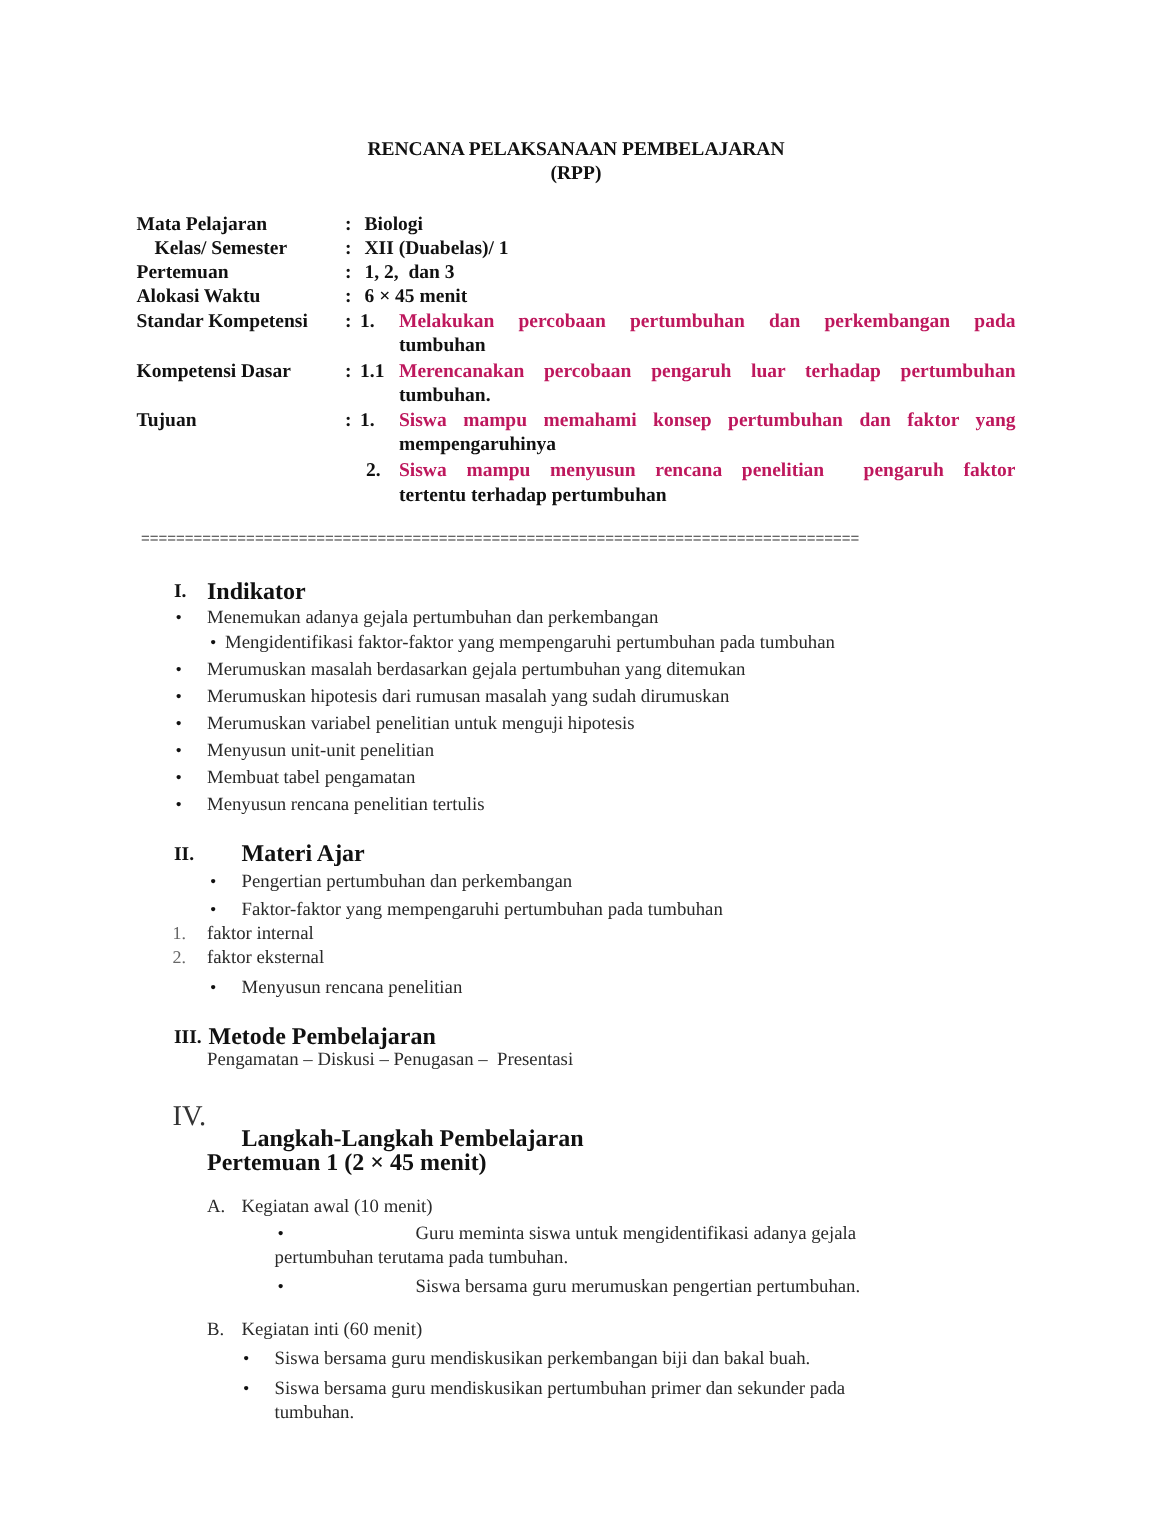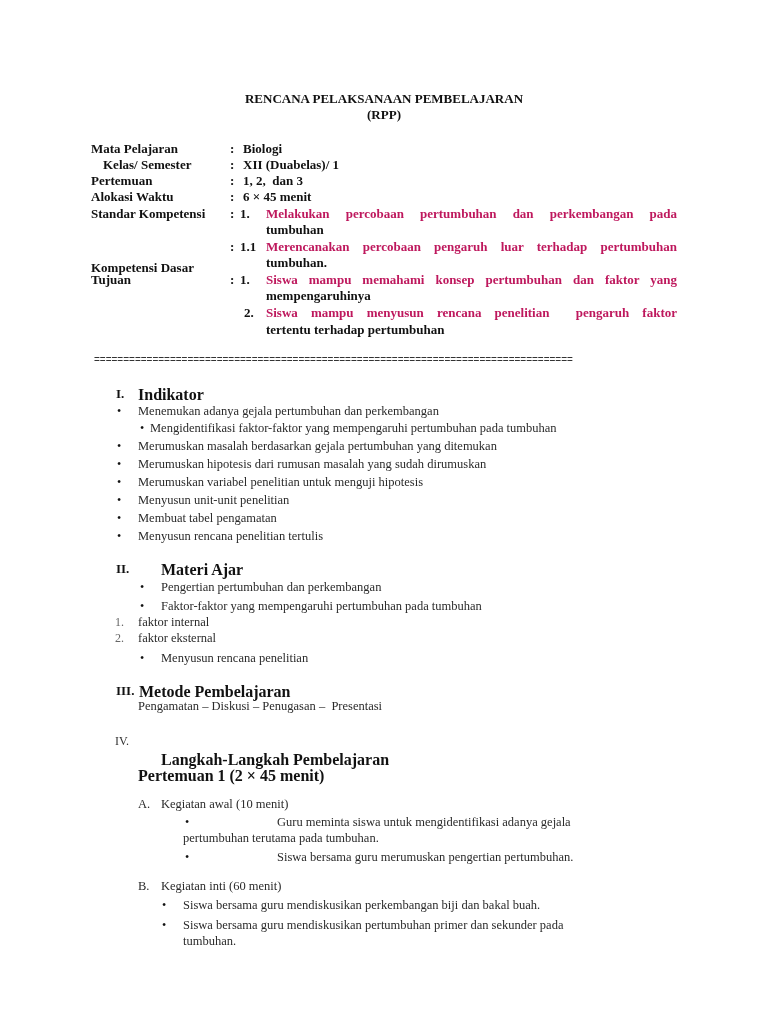--- a/index.html
+++ b/index.html
@@ -28,21 +28,21 @@
       position: absolute; left: 266px; width: 411px;
       font-size: 13px; font-weight: bold; color: #be185d;
       text-align: justify; text-align-last: justify; white-space: nowrap;
     }
     .meta-cont { left: 266px; font-size: 13px; font-weight: bold; color: #111; }
     .separator {
       left: 94px; width: 568px; font-size: 10px; letter-spacing: 0px;
       overflow: hidden; color: #333; font-family: "Liberation Sans", sans-serif;
     }
     .sec-num { font-size: 13px; font-weight: bold; color: #111; }
-    .sec-num-light { font-size: 12px; color: #333; }
+    .sec-num-light { font-size: 19px; color: #333; }
     .sec-title { font-size: 16px; font-weight: bold; color: #111; }
     .body-text { font-size: 12.5px; color: #2a2a2a; }
     .bullet { font-size: 12px; color: #111; }
     .num-light { font-size: 12px; color: #666; }
   </style>
 </head>
 <body>
 
 <div class="abs title" style="top:91px;">RENCANA PELAKSANAAN PEMBELAJARAN</div>
 <div class="abs title" style="top:107px;">(RPP)</div>
@@ -63,21 +63,21 @@
   <div class="abs meta-label" style="top:189px;">Alokasi Waktu</div>
   <div class="abs meta-colon" style="top:189px;">:</div>
   <div class="abs meta-val" style="top:189px;">6 × 45 menit</div>
 
   <div class="abs meta-label" style="top:206px;">Standar Kompetensi</div>
   <div class="abs meta-colon" style="top:206px;">:</div>
   <div class="abs meta-num" style="top:206px; left:240px;">1.</div>
   <div class="meta-just" style="top:206px;">Melakukan percobaan pertumbuhan dan perkembangan pada</div>
   <div class="abs meta-cont" style="top:222px;">tumbuhan</div>
 
-  <div class="abs meta-label" style="top:239px;margin-top:21px;">Kompetensi Dasar</div>
+  <div class="abs meta-label" style="top:239px;">Kompetensi Dasar</div>
   <div class="abs meta-colon" style="top:239px;">:</div>
   <div class="abs meta-num" style="top:239px; left:240px;">1.1</div>
   <div class="meta-just" style="top:239px;">Merencanakan percobaan pengaruh luar terhadap pertumbuhan</div>
   <div class="abs meta-cont" style="top:255px;">tumbuhan.</div>
 
   <div class="abs meta-label" style="top:272px;">Tujuan</div>
   <div class="abs meta-colon" style="top:272px;">:</div>
   <div class="abs meta-num" style="top:272px; left:240px;">1.</div>
   <div class="meta-just" style="top:272px;">Siswa mampu memahami konsep pertumbuhan dan faktor yang</div>
   <div class="abs meta-cont" style="top:288px;">mempengaruhinya</div>

